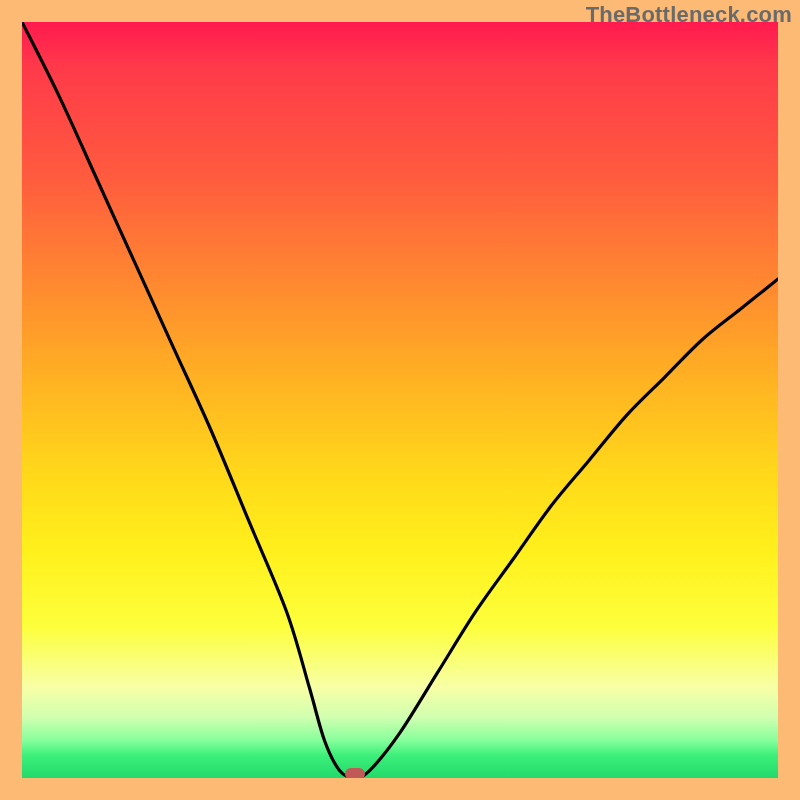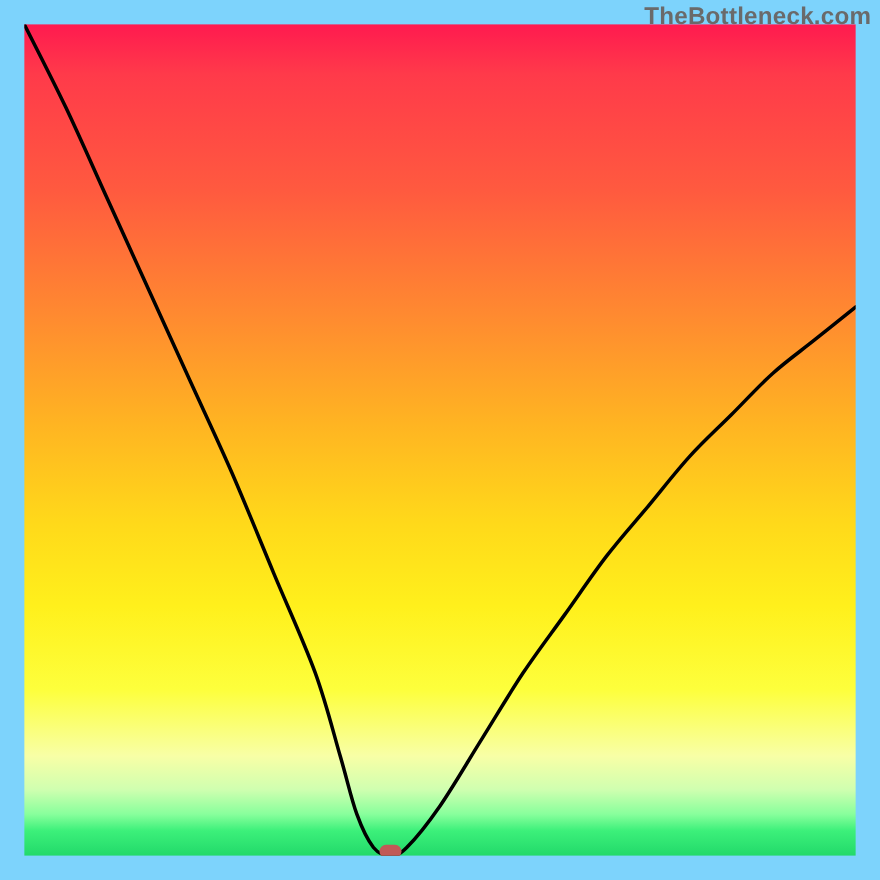--- a/index.html
+++ b/index.html
@@ -10,21 +10,21 @@
     overflow: hidden;
     background: #000;
     font-family: Arial, Helvetica, sans-serif;
   }
   .frame {
     position: absolute;
     left: 0;
     top: 0;
     width: 800px;
     height: 800px;
-    background: #7dd3fc;
+    background: #fdba74;
   }
   .plot-area {
     position: absolute;
     left: 22px;
     top: 22px;
     width: 756px;
     height: 756px;
     overflow: hidden;
   }
   .gradient-bg {

